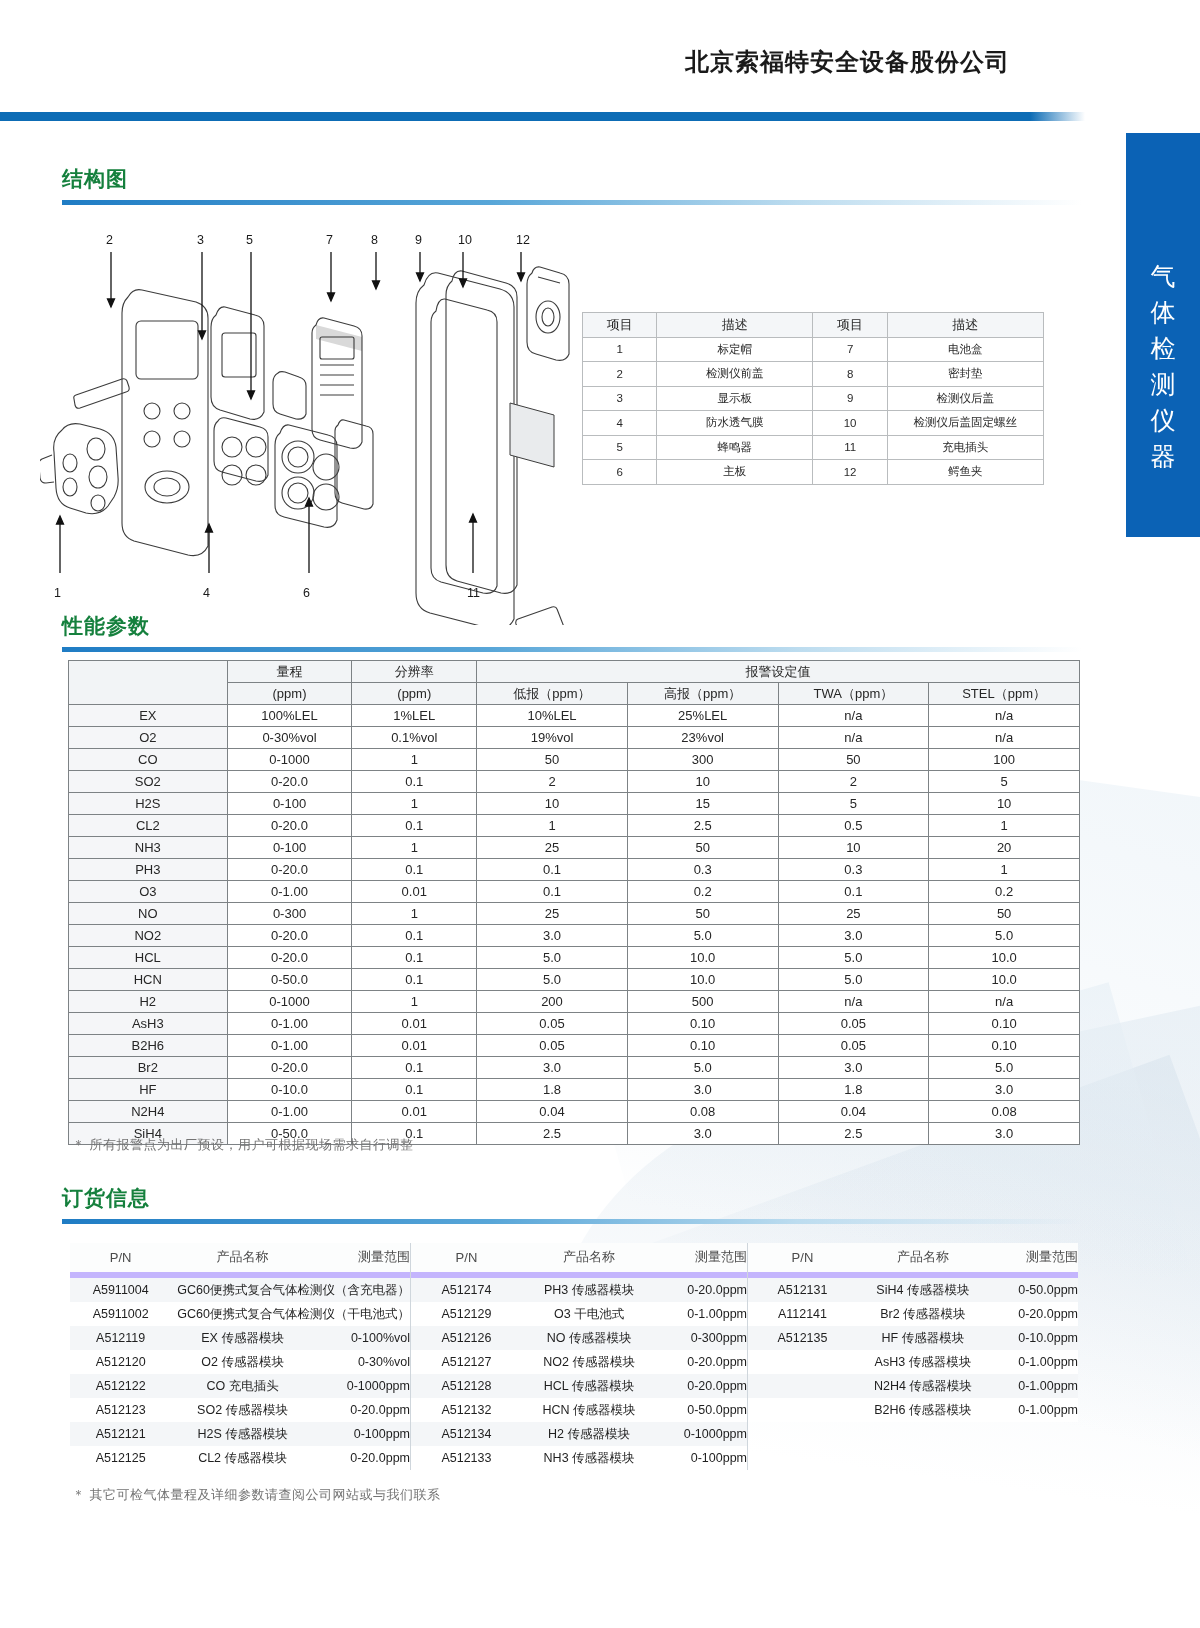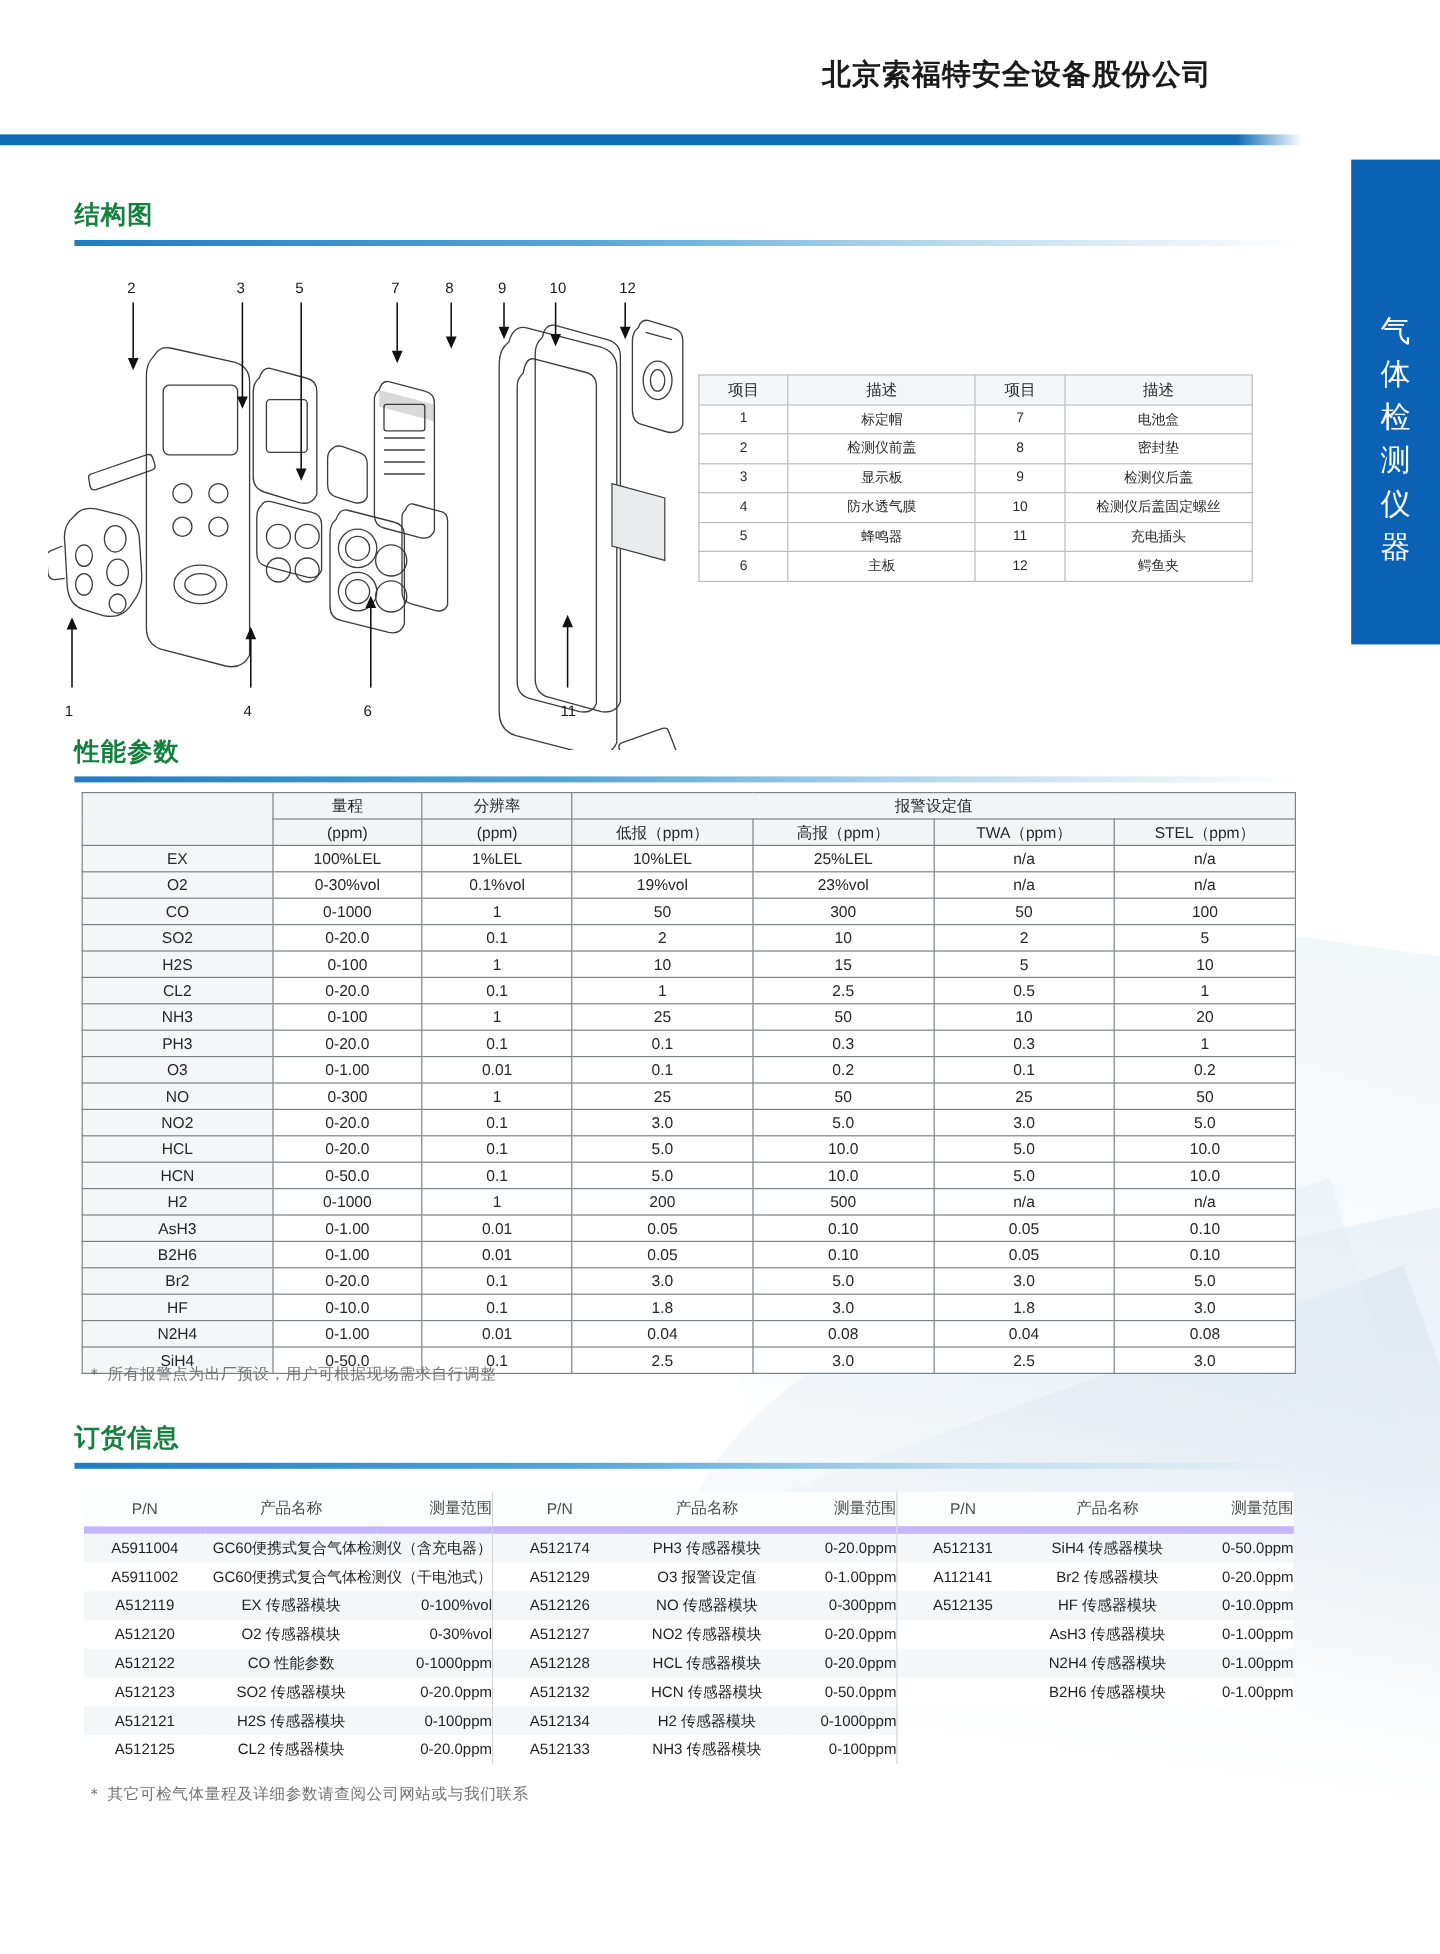--- a/index.html
+++ b/index.html
@@ -514,21 +514,21 @@
             <td class="o-nm">EX  传感器模块</td>
             <td class="o-rg">0-100%vol</td>
           </tr>
           <tr>
             <td class="o-pn">A512120</td>
             <td class="o-nm">O2  传感器模块</td>
             <td class="o-rg">0-30%vol</td>
           </tr>
           <tr>
             <td class="o-pn">A512122</td>
-            <td class="o-nm">CO  性能参数</td>
+            <td class="o-nm">CO  充电插头</td>
             <td class="o-rg">0-1000ppm</td>
           </tr>
           <tr>
             <td class="o-pn">A512123</td>
             <td class="o-nm">SO2 传感器模块</td>
             <td class="o-rg">0-20.0ppm</td>
           </tr>
           <tr>
             <td class="o-pn">A512121</td>
             <td class="o-nm">H2S 传感器模块</td>
@@ -552,21 +552,21 @@
       </tr>
         </thead>
       <tbody>
           <tr>
             <td class="o-pn">A512174</td>
             <td class="o-nm">PH3  传感器模块</td>
             <td class="o-rg">0-20.0ppm</td>
           </tr>
           <tr>
             <td class="o-pn">A512129</td>
-            <td class="o-nm">O3  报警设定值</td>
+            <td class="o-nm">O3  干电池式</td>
             <td class="o-rg">0-1.00ppm</td>
           </tr>
           <tr>
             <td class="o-pn">A512126</td>
             <td class="o-nm">NO  传感器模块</td>
             <td class="o-rg">0-300ppm</td>
           </tr>
           <tr>
             <td class="o-pn">A512127</td>
             <td class="o-nm">NO2 传感器模块</td>

